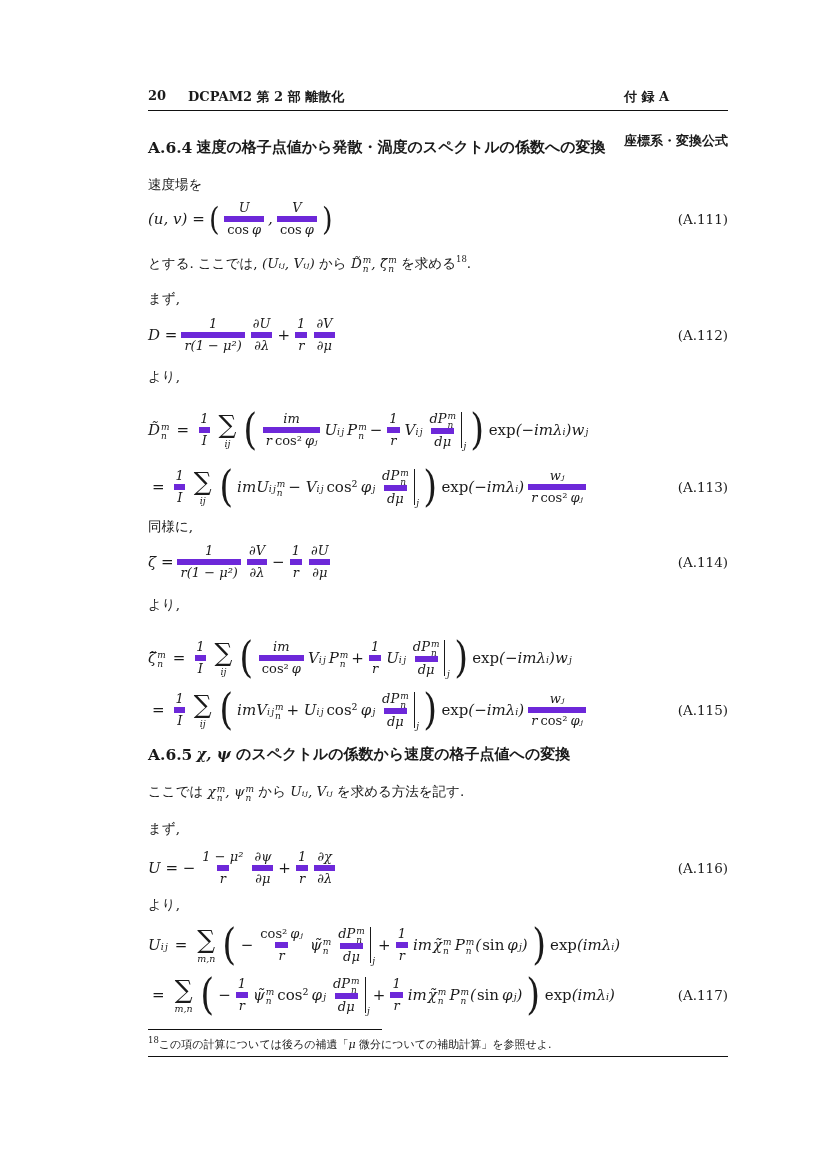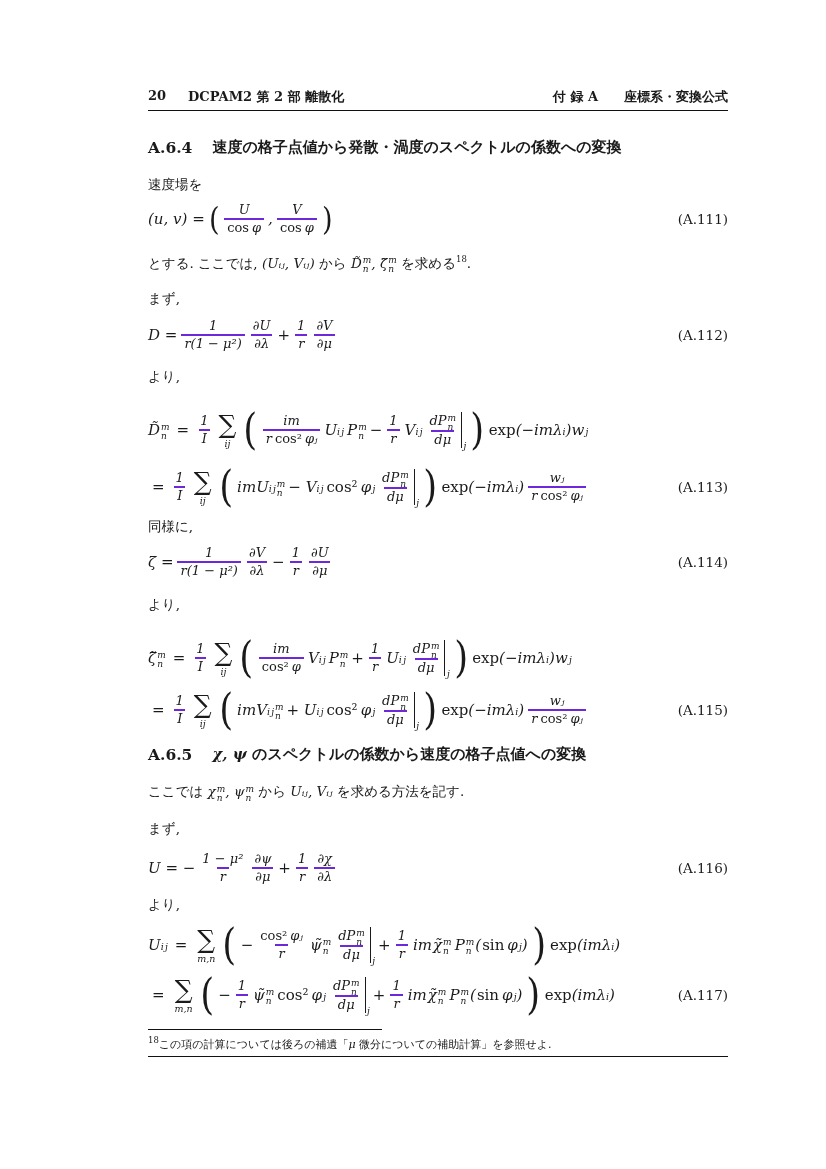--- a/index.html
+++ b/index.html
@@ -3,45 +3,45 @@
 <meta charset="utf-8">
 <style>
   html,body{margin:0;padding:0;background:#ffffff;}
   .page{position:relative;width:826px;height:1169px;background:#ffffff;
         font-family:"DejaVu Serif",serif;color:#1a1a1a;overflow:hidden;}
   .abs{position:absolute;}
   .col{left:148px;width:580px;}
   
   .hdr{top:88px;display:flex;justify-content:space-between;font-weight:bold;font-size:13px;}
   .hdr .grp{display:flex;gap:22px;}
-  .hdr .grp2{display:flex;gap:26px;}
+  .hdr .grp2{display:flex;gap:26px;flex-direction:column;}
   .rule{border-top:1.4px solid #111;height:0;}
   .ftr{top:1064px;display:flex;justify-content:space-between;font-size:12.5px;}
   
-  .h{display:flex;gap:20px;align-items:flex-start;font-weight:bold;}
+  .h{display:flex;gap:4px;align-items:flex-start;font-weight:bold;}
   .h .no{font-size:15.5px;font-family:"DejaVu Serif",serif;}
   .h .ti{font-size:15px;font-family:"DejaVu Sans",sans-serif;}
   .h .ti .mm{font-family:"DejaVu Serif",serif;font-style:italic;font-weight:bold;}
   
   .para{font-size:13.5px;line-height:1.45;}
   .m{font-style:italic;font-family:"DejaVu Serif",serif;}
   .fnsup{font-size:8.5px;vertical-align:super;}
   
   .eqline{position:absolute;left:148px;width:580px;display:flex;align-items:center;
           justify-content:flex-start;gap:3px;font-size:15px;font-style:italic;
           font-family:"DejaVu Serif",serif;white-space:pre;}
   .eqline>*{flex:0 0 auto;}
   .eqno{position:absolute;right:0;top:50%;transform:translateY(-50%);
         font-style:normal;font-size:13.5px;margin-left:44px;}
   .up{font-style:normal;}
   .gx{margin-left:3px;}
   .fr{display:inline-flex;flex-direction:column;align-items:center;font-size:13px;
       line-height:1.25;text-align:center;margin:0 1px;}
   .fr .n{padding:0 3px;display:inline-block;}
-  .fr .d{border-top:2px solid #6d28d9;padding:0 3px;white-space:pre;}
+  .fr .d{border-top:6px solid #6d28d9;padding:0 3px;white-space:pre;}
   .tok{display:inline-flex;align-items:center;}
   .ss{display:inline-flex;flex-direction:column;align-items:flex-start;font-size:9px;
       line-height:1;transform:translateY(2px);margin-left:1px;font-style:italic;}
   .ss span{display:block;height:9px;}
   .sum{display:inline-flex;flex-direction:column;align-items:center;line-height:1;
        font-style:normal;margin:0 3px;}
   .sum .sg{font-size:25px;}
   .sum .lm{font-size:9.5px;font-style:italic;margin-top:2px;}
   .bp{font-style:normal;line-height:0;display:inline-block;transform:scaleX(0.85);}
   .bp.lg{font-size:42px;}

